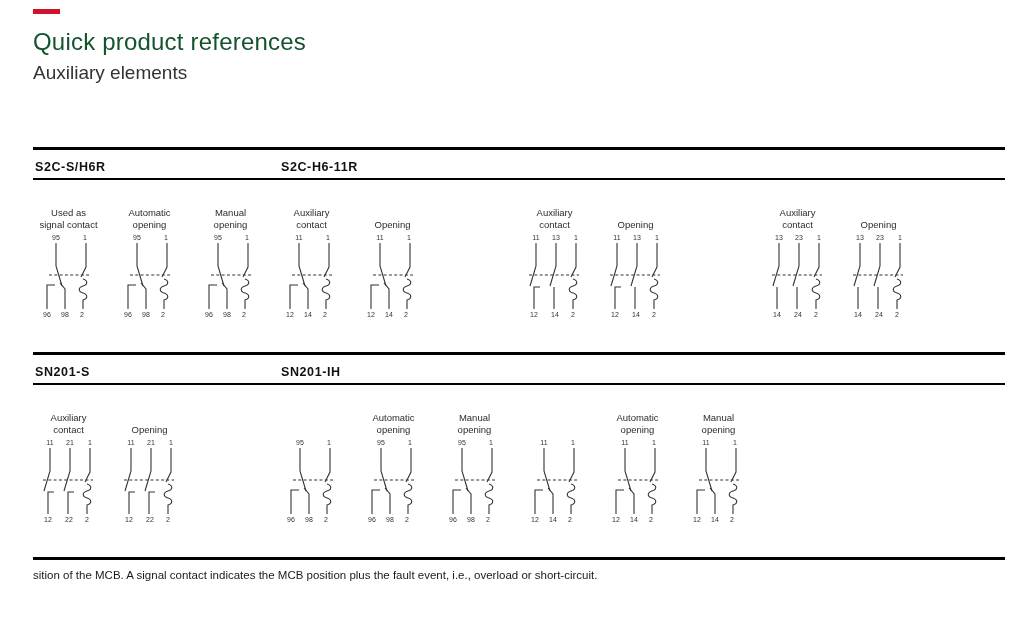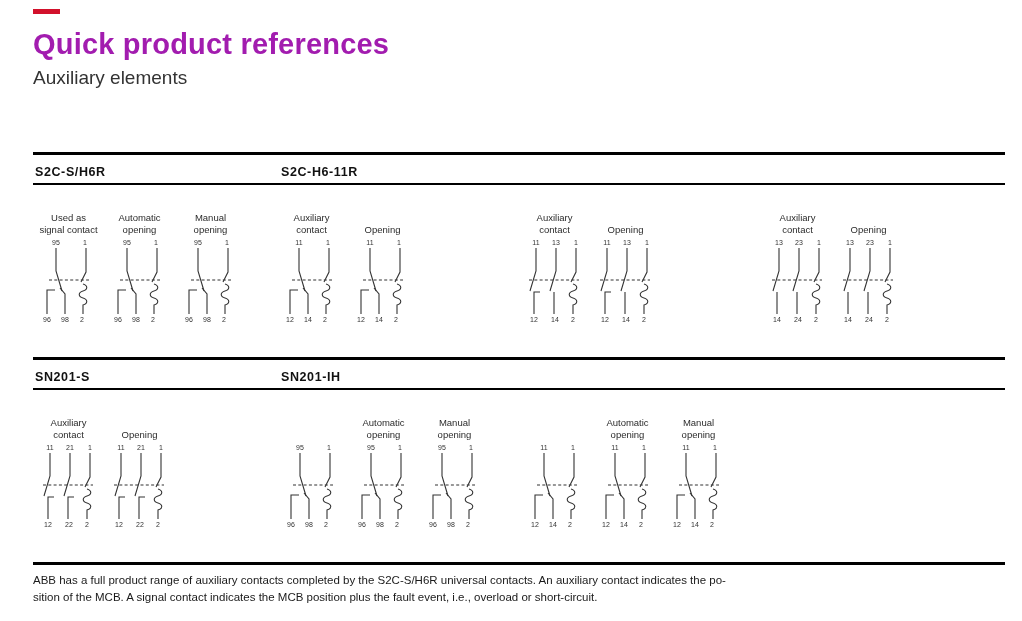--- a/index.html
+++ b/index.html
@@ -1,28 +1,28 @@
 <!DOCTYPE html>
 <html><head>
 <meta charset="utf-8">
 <style>
   html,body{margin:0;padding:0;background:#ffffff;}
   body{width:1022px;height:621px;overflow:hidden;
        font-family:"Liberation Sans", sans-serif;color:#1a1a1a;}
   .page{box-sizing:border-box;width:1022px;height:621px;padding:9px 17px 0 33px;}
   .accent-dash{width:27px;height:5px;margin-bottom:14px;}
-  .page-title{font-size:29px;font-weight:700;margin:0 0 6px 0;color:#a21caf;letter-spacing:.2px;}
+  .page-title{font-size:24px;font-weight:400;margin:0 0 6px 0;color:#14532d;letter-spacing:.2px;}
   .page-subtitle{font-size:19px;font-weight:400;margin:0;color:#333;}
   .rows{margin-top:63px;}
   .prod-row + .prod-row{margin-top:33px;}
   .band{border-top:3px solid #000;border-bottom:2px solid #000;display:flex;}
   .band-title{width:244px;font-size:12.5px;font-weight:700;letter-spacing:.6px;
               padding:10px 0 4px 2px;color:#111;}
   .diagram-strip{display:flex;margin-top:24px;}
-  .diagram-cell{width:244px;display:flex;gap:6px;padding-left:3px;box-sizing:border-box;}
+  .diagram-cell{width:244px;display:flex;gap:16px;padding-left:3px;box-sizing:border-box;}
   .diag{width:65px;display:flex;flex-direction:column;align-items:center;}
   .diag-label{height:27px;font-size:9.5px;line-height:12px;color:#2b2b2b;
               display:flex;align-items:flex-end;justify-content:center;
               text-align:center;white-space:pre-line;margin-bottom:2px;width:68px;}
   .diag svg{display:block;}
   .footer{margin-top:33px;border-top:3px solid #000;padding-top:7px;
           font-size:11.5px;line-height:1.45;color:#1a1a1a;}
 </style>
 </head>
 <body>
@@ -388,16 +388,15 @@
                 <text x="25" y="84" text-anchor="middle" font-size="7" fill="#333333" font-family="Liberation Sans, sans-serif">14</text>
                 <text x="42" y="84" text-anchor="middle" font-size="7" fill="#333333" font-family="Liberation Sans, sans-serif">2</text>
               </svg>
             </div>
           </div>
         </div>
       </div>
     </div>
 
   <div class="footer">
-    <div>ABB has a full product range of auxiliary contacts completed by the S2C-S/H6R universal contacts. An auxiliary contact indicates the po-</div>
     <div>sition of the MCB. A signal contact indicates the MCB position plus the fault event, i.e., overload or short-circuit.</div>
   </div>
 </div>
 
 </body></html>

